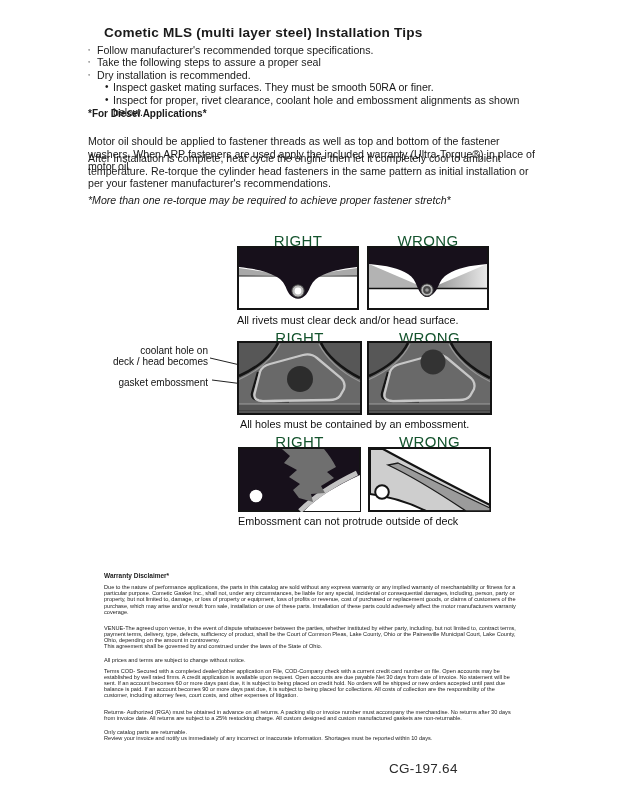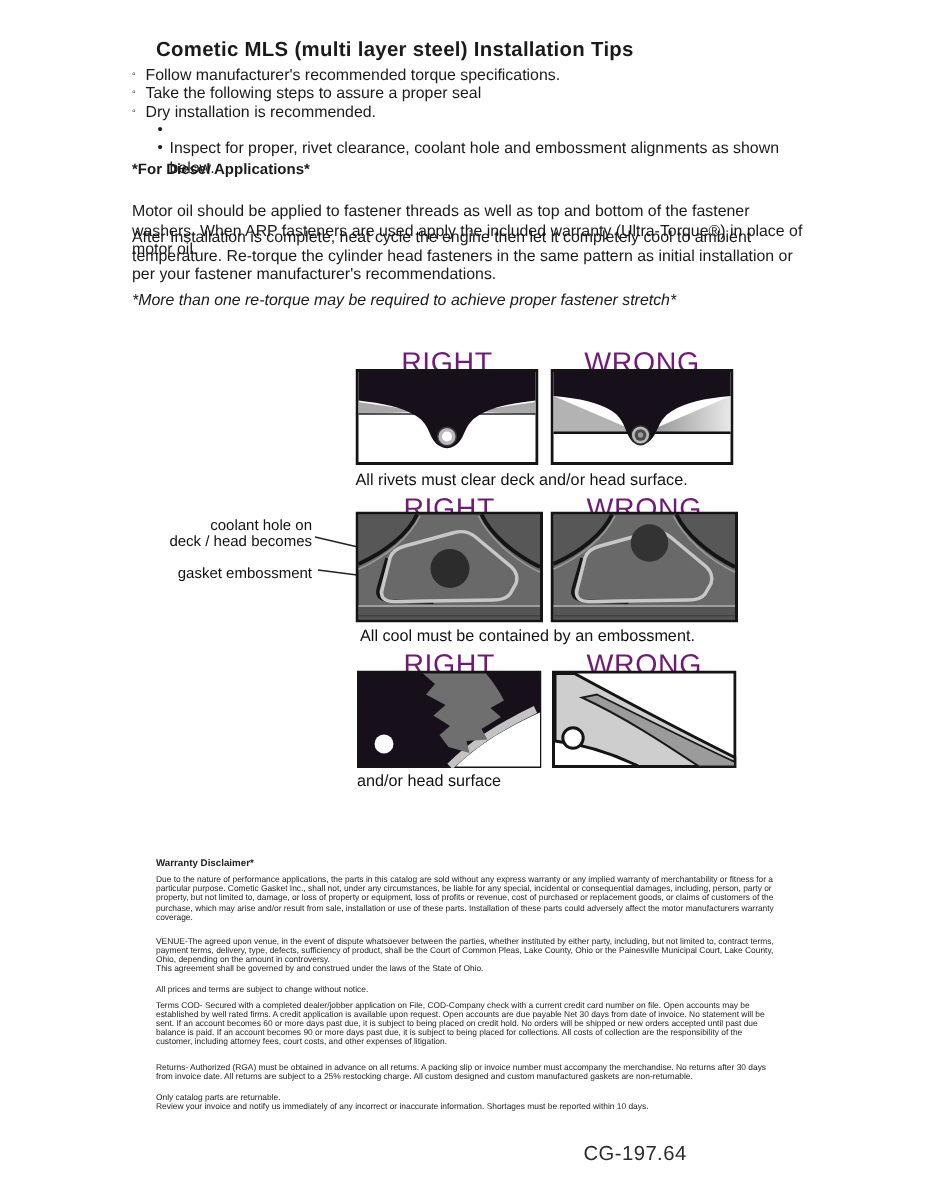--- a/index.html
+++ b/index.html
@@ -16,21 +16,21 @@
   .b1 .mk{width:9px;font-size:7px;line-height:12.4px;flex:0 0 9px;}
   .b2{display:flex;padding-left:17px;}
   .b2 .mk{width:8px;font-size:10px;line-height:12px;flex:0 0 8px;}
 
   
   .diesel-h{left:88px;top:108px;font-size:10px;font-weight:bold;}
   .para{left:88px;width:450px;font-size:10.6px;line-height:12.6px;}
   .p-a{top:135px;} .p-b{top:152px;} .p-c{top:194px;font-style:italic;}
 
   
-  .dlabel{font-size:19px;letter-spacing:.4px;text-align:center;color:#701a75;}
+  .dlabel{font-size:15px;letter-spacing:.4px;text-align:center;color:#14532d;}
   .cap{font-size:10.8px;line-height:12px;color:#111;}
   .sidelabel{width:106px;left:102px;text-align:right;font-size:10px;line-height:10.6px;color:#111;}
   svg{display:block;}
 
   
   .fine{left:104px;top:573px;width:414px;font-size:5.6px;line-height:6.15px;color:#222;text-align:left;}
   .fine .fh{font-size:6.5px;font-weight:bold;margin:0 0 5px 0;}
   .fine p{margin:0 0 6px 0;}
   .fine p.mb10{margin-bottom:10px;}
   .fine p.mb0{margin-bottom:0;}
@@ -54,20 +54,21 @@
   <div class="b1">
     <span class="mk">◦</span>
     <span>Take the following steps to assure a proper seal</span>
   </div>
   <div class="b1">
     <span class="mk">◦</span>
     <span>Dry installation is recommended.</span>
   </div>
   <div class="b2">
     <span class="mk">•</span>
+    <span>Inspect gasket mating surfaces.  They must be smooth 50RA or finer.</span>
   </div>
   <div class="b2">
     <span class="mk">•</span>
     <span>Inspect for proper, rivet clearance, coolant hole and embossment alignments as shown below.</span>
   </div>
 </div>
 
 <div class="abs diesel-h">*For Diesel Applications*</div>
 <div class="abs para p-a">Motor oil should be applied to fastener threads as well as top and bottom of the fastener washers. When ARP fasteners are used apply the included warranty (Ultra-Torque®) in place of motor oil.</div>
 <div class="abs para p-b">After Installation is complete, heat cycle the engine then let it completely cool to ambient temperature. Re-torque the cylinder head fasteners in the same pattern as initial installation or per your fastener manufacturer's recommendations.</div>
@@ -155,21 +156,21 @@
     <path d="M123,40.5 C104,31.5 89,17 82,3" stroke="#989898" stroke-width="1.1" fill="none"></path>
     <rect x="2" y="63" width="121" height="9" fill="#555"></rect>
     <line x1="2" y1="63" x2="123" y2="63" stroke="#9d9d9d" stroke-width="1.2"></line>
     <line x1="2" y1="69.5" x2="123" y2="69.5" stroke="#424242" stroke-width="1"></line>
     <path d="M21,31 L15,52 Q13.5,58.5 23,59.5 L52,60.5" stroke="#151515" stroke-width="2.2" fill="none"></path>
     <path d="M23,31 Q25,25 33,23 L66,14 Q74,12 80,17 L104,37 Q109,42 107,48 L103,55 Q100,59 92,59 L26,60 Q16.5,60 17.5,53 Z" stroke="#c7c7c7" stroke-width="2.3" fill="none"></path>
     <circle cx="66" cy="21" r="12.5" fill="#333333"></circle>
   </svg>
 </div>
 
-<div class="abs cap" style="left:240px;top:418px;">All cool must be contained by an embossment.</div>
+<div class="abs cap" style="left:240px;top:418px;">All holes must be contained by an embossment.</div>
 
 <div class="abs dlabel" style="left:238px;top:433px;width:123px;">RIGHT</div>
 <div class="abs dlabel" style="left:368px;top:433px;width:123px;">WRONG</div>
 
 <div class="abs" style="left:238px;top:447px;">
   <svg width="123" height="65" viewBox="0 0 123 65">
     <rect x="1" y="1" width="121" height="63" fill="#17101b" stroke="#141414" stroke-width="2"></rect>
     <path d="M122,28 C96,40 80,50 66,64 L122,64 Z" fill="#fff"></path>
     <path d="M119,26 C92,39 76,50 62,64" stroke="#c3c3c3" stroke-width="5" fill="none"></path>
     <path d="M44,2 L86,2 C91,8 95,14 98,20 L89,25 L96,31 L83,39 L87,46 L73,47 L75,55 L61,51 L55,43 L62,37 L51,30 L59,23 L46,16 L52,9 Z" fill="#6f6f6f"></path>
@@ -180,21 +181,21 @@
 <div class="abs" style="left:368px;top:447px;">
   <svg width="123" height="65" viewBox="0 0 123 65">
     <rect x="1" y="1" width="121" height="63" fill="#fff" stroke="#141414" stroke-width="2"></rect>
     <path d="M15,2 C50,21 88,41 122,58 L122,64 L58,64 C38,54 18,49 2,47 L2,2 Z" fill="#cecece" stroke="#141414" stroke-width="2"></path>
     <path d="M30,16 C66,34 98,50 122,61 L122,64 L98,64 C74,48 48,31 20,18 Z" fill="#9b9b9b" stroke="#1a1a1a" stroke-width="1.3"></path>
     <circle cx="14" cy="45" r="6.8" fill="#fff" stroke="#141414" stroke-width="2"></circle>
   </svg>
 </div>
 
 <div class="abs cap" style="left:238px;top:515px;width:250px;">
-  <div>and/or head surface</div>
+  <div>Embossment can not protrude outside of deck</div>
 </div>
 
 <div class="abs fine">
   <div class="fh">Warranty Disclaimer*</div>
   <p class="mb10">Due to the nature of performance applications, the parts in this catalog are sold without any express warranty or any implied warranty of merchantability or fitness for a particular purpose.  Cometic Gasket Inc., shall not, under any circumstances, be liable for any special, incidental or consequential damages, including, person, party or property, but not limited to, damage, or loss of property or equipment, loss of profits or revenue, cost of purchased or replacement goods, or claims of customers of the purchase, which may arise and/or result from sale, installation or use of these parts.  Installation of these parts could adversely affect the motor manufacturers warranty coverage.</p>
   <p class="mb0">VENUE-The agreed upon venue, in the event of dispute whatsoever between the parties, whether instituted by either party, including, but not limited to, contract terms, payment terms, delivery, type, defects, sufficiency of product, shall be the Court of Common Pleas, Lake County, Ohio or the Painesville Municipal Court, Lake County, Ohio, depending on the amount in controversy.</p>
   <p class="mb7">This agreement shall be governed by and construed under the laws of the State of Ohio.</p>
   <p class="mb5">All prices and terms are subject to change without notice.</p>
   <p class="mb10">Terms COD- Secured with a completed dealer/jobber application on File, COD-Company check with a current credit card number on file.  Open accounts may be established by well rated firms.  A credit application is available upon request.  Open accounts are due payable Net 30 days from date of invoice.  No statement will be sent.  If an account becomes 60 or more days past due, it is subject to being placed on credit hold.  No orders will be shipped or new orders accepted until past due balance is paid.  If an account becomes 90 or more days past due, it is subject to being placed for collections.  All costs of collection are the responsibility of the customer, including attorney fees, court costs, and other expenses of litigation.</p>
   <p class="mb8">Returns- Authorized (RGA) must be obtained in advance on all returns.  A packing slip or invoice number must accompany the merchandise.  No returns after 30 days from invoice date.  All returns are subject to a 25% restocking charge.  All custom designed and custom manufactured gaskets are non-returnable.</p>

